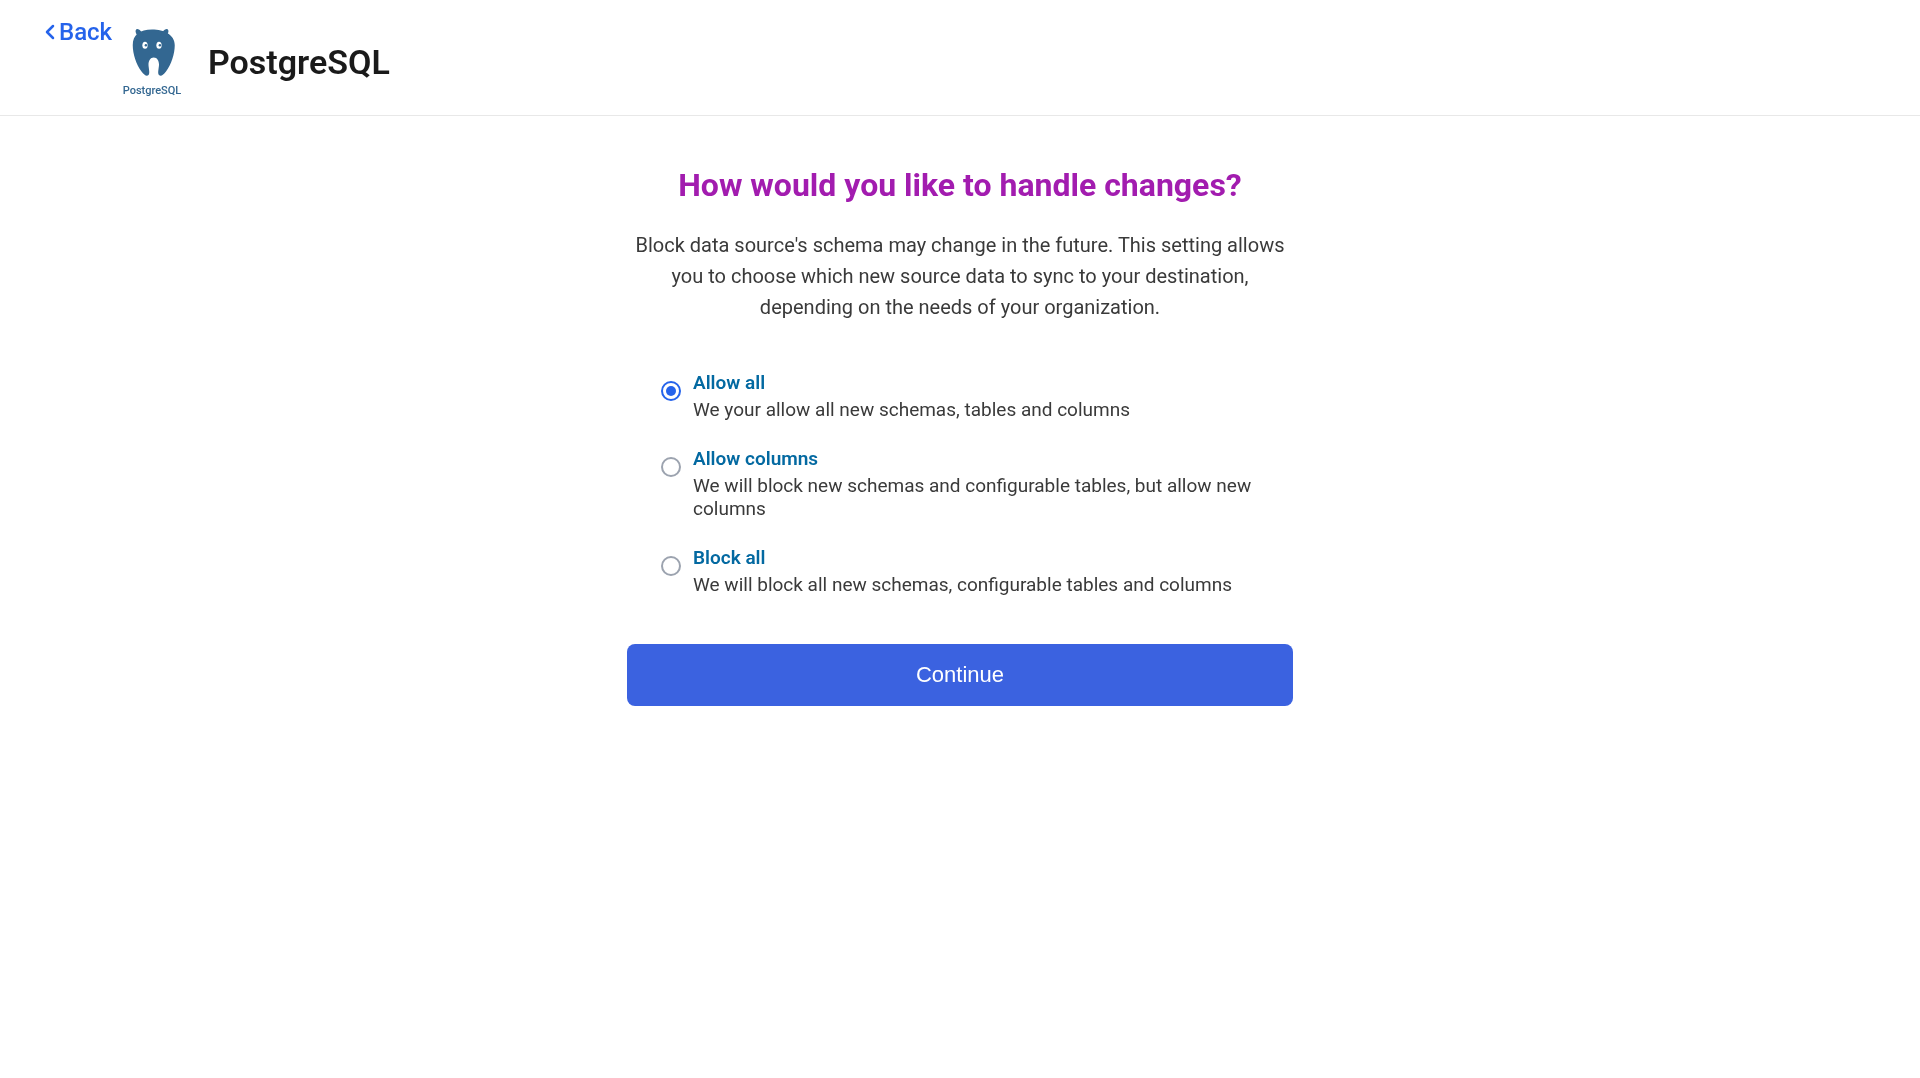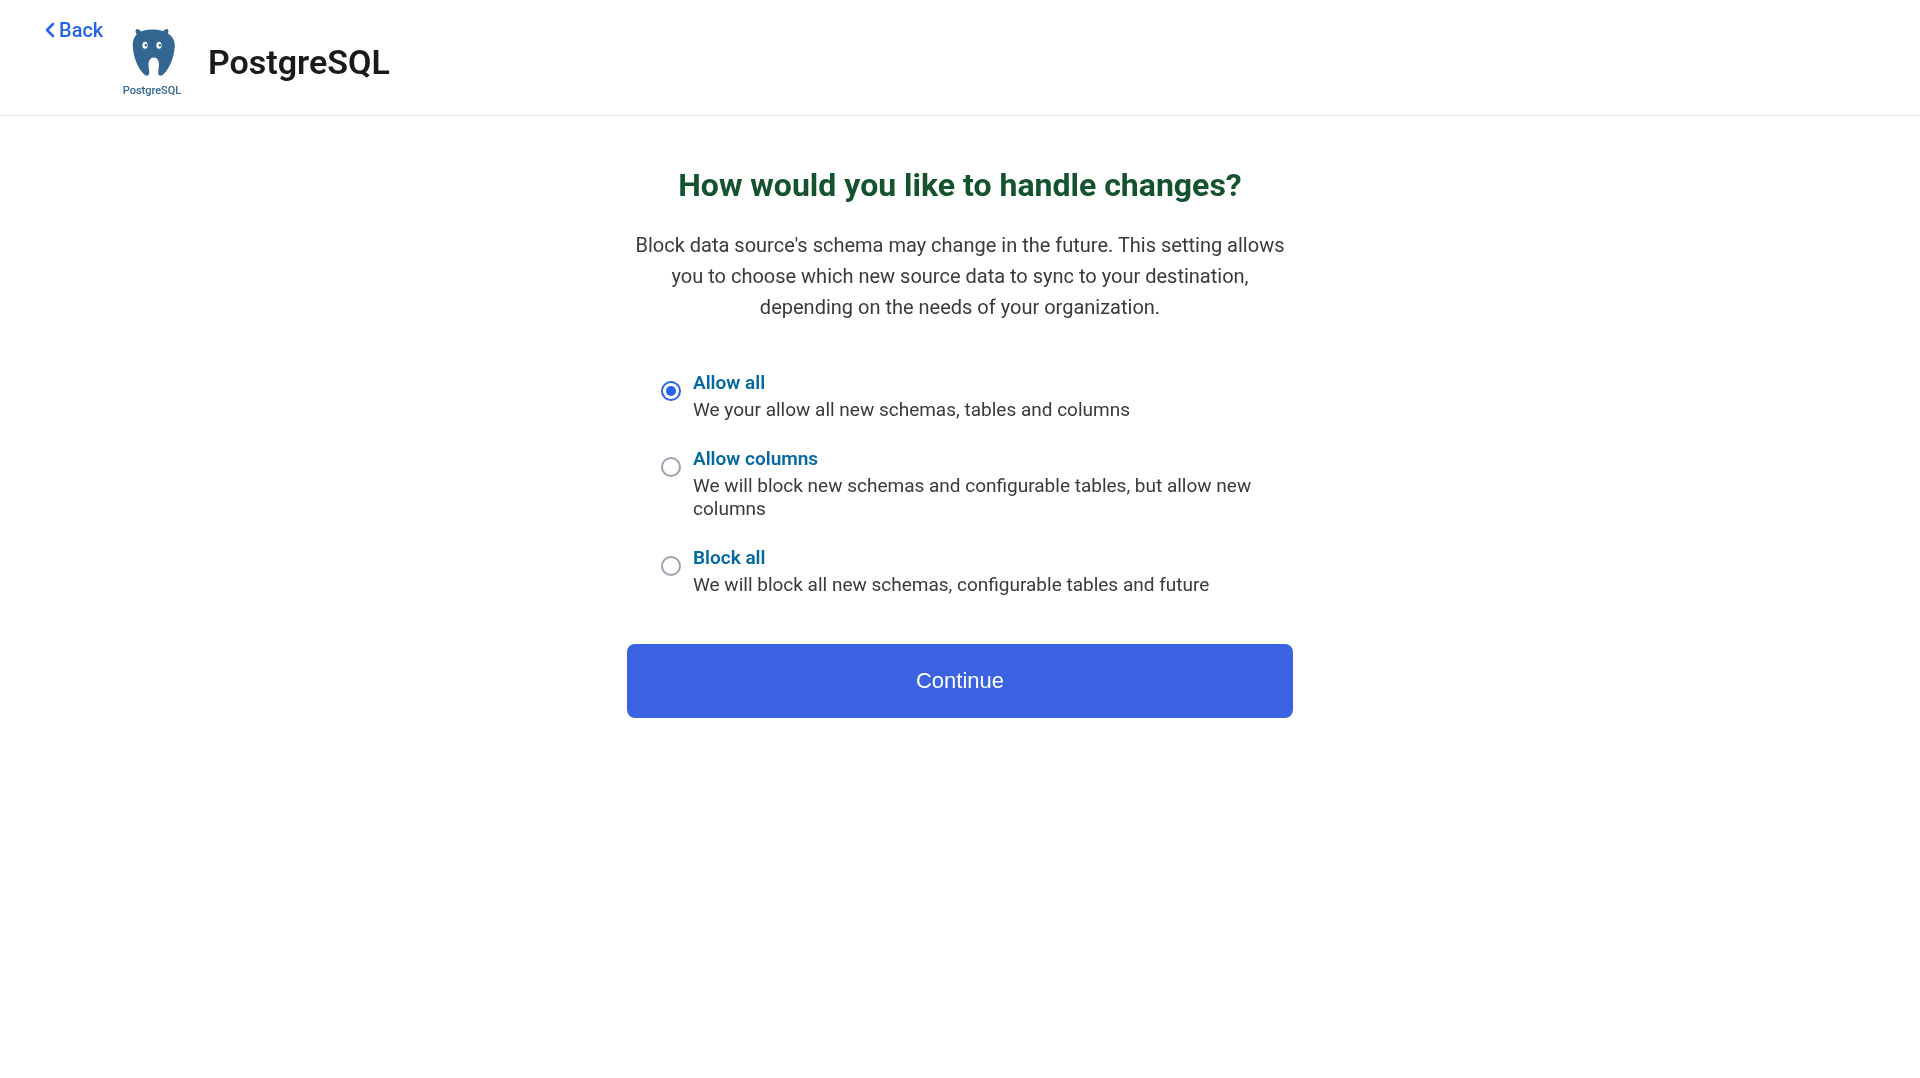--- a/index.html
+++ b/index.html
@@ -20,21 +20,21 @@
       align-items: flex-start;
       padding: 16px 40px 0 40px;
       border-bottom: 1px solid #e8e8e8;
       height: 116px;
       position: relative;
     }
     .back-link {
       display: flex;
       align-items: center;
       color: #2563eb;
-      font-size: 20px;
+      font-size: 24px;
       font-weight: 500;
       text-decoration: none;
       cursor: pointer;
       position: absolute;
       top: 18px;
       left: 44px;
       justify-content: flex-end;
     }
     .back-link svg {
       margin-right: 4px;
@@ -67,21 +67,21 @@
       color: #1a1a1a;
     }
     .main {
       max-width: 666px;
       margin: 50px auto 0 auto;
       text-align: center;
     }
     .question {
       font-size: 32px;
       font-weight: 700;
-      color: #14532d;
+      color: #a21caf;
       margin-bottom: 26px;
     }
     .description {
       font-size: 20px;
       line-height: 1.55;
       color: #3a3a3a;
       margin-bottom: 48px;
     }
     .options {
       text-align: left;
@@ -128,21 +128,21 @@
       color: #0369a1;
       margin-bottom: 4px;
     }
     .option-desc {
       font-size: 19px;
       font-weight: 400;
       color: #3a3a3a;
     }
     .continue-btn {
       width: 100%;
-      height: 74px;
+      height: 62px;
       background: #3b62e0;
       color: #ffffff;
       font-size: 22px;
       font-weight: 500;
       border: none;
       border-radius: 8px;
       cursor: pointer;
     }
   </style>
 </head>
@@ -193,19 +193,19 @@
       <div class="option-text">
         <span class="option-title">Allow columns</span>
         <span class="option-desc">We will block new schemas and configurable tables, but allow new columns</span>
       </div>
     </div>
 
     <div class="option">
       <div class="radio"></div>
       <div class="option-text">
         <span class="option-title">Block all</span>
-        <span class="option-desc">We will block all new schemas, configurable tables and future</span>
+        <span class="option-desc">We will block all new schemas, configurable tables and columns</span>
       </div>
     </div>
   </div>
 
   <button class="continue-btn">Continue</button>
 </div>
 
 </body></html>

